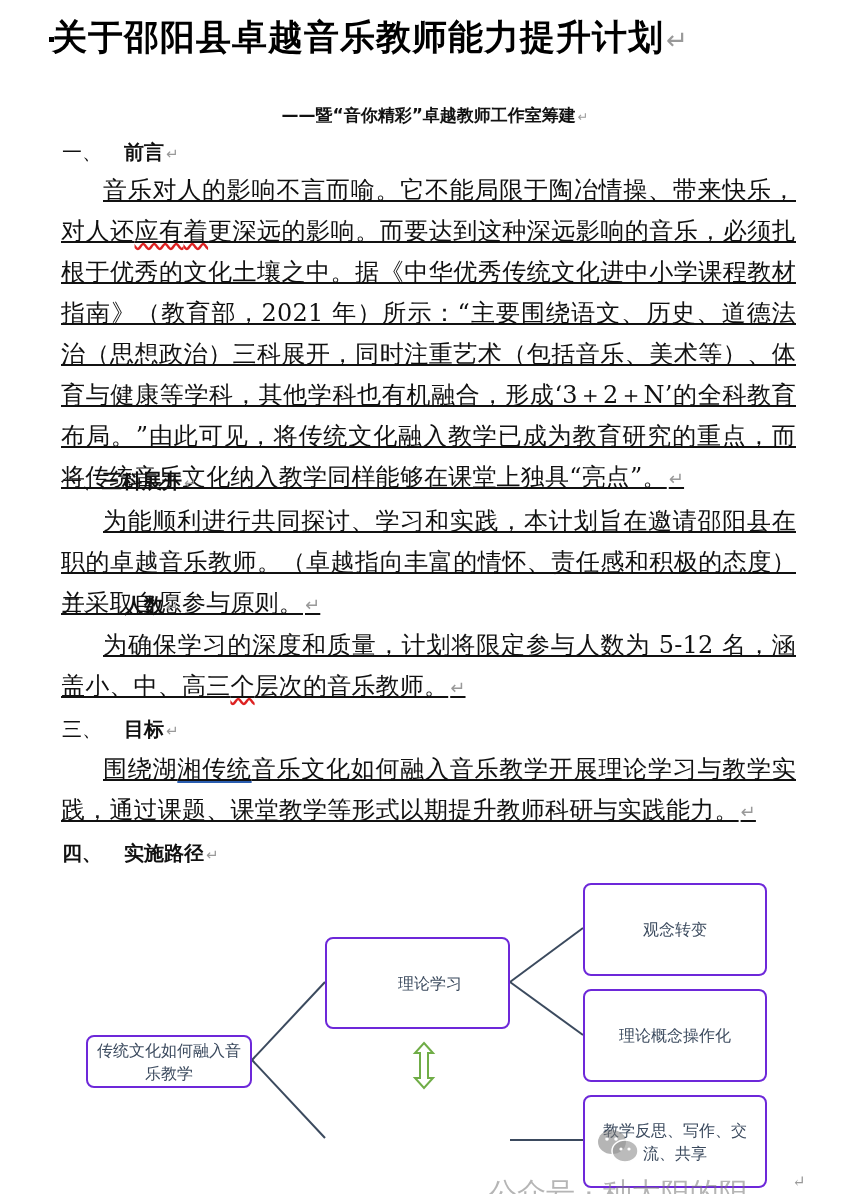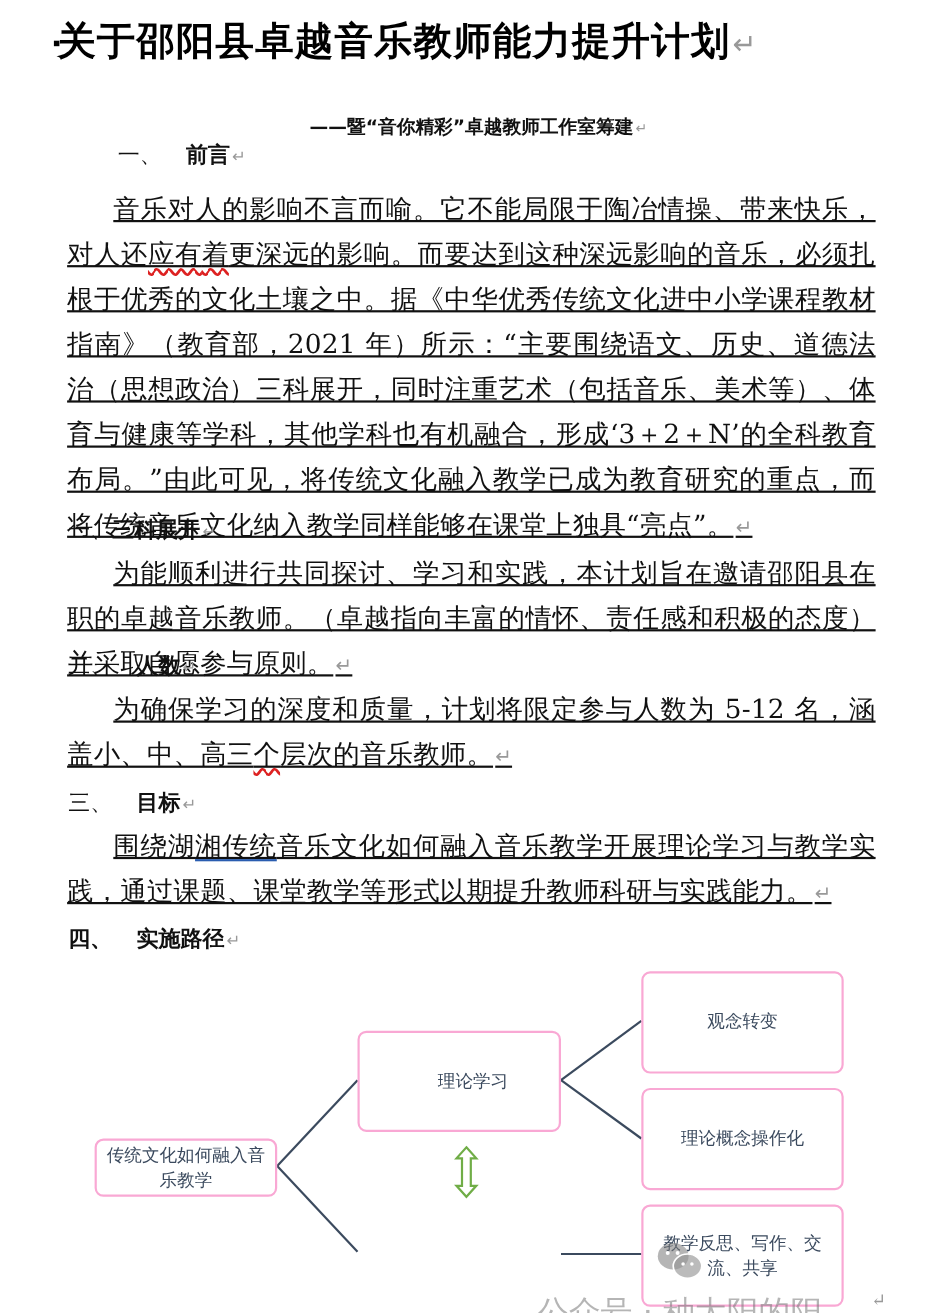--- a/index.html
+++ b/index.html
@@ -31,42 +31,42 @@
   .heading .num.tight { width: auto; }
   .heading .num.bold { font-weight: bold; }
   .para {
     position: absolute; left: 61px; width: 735px; font-size: 24px; line-height: 41px;
     text-indent: 42px; text-align: justify; letter-spacing: 0.2px; text-decoration: underline;
   }
   .squiggle { text-decoration: underline wavy #d22; text-underline-offset: 4px; }
   .blue-under { text-decoration: underline #2a5db0; text-underline-offset: 4px; }
   .diagram { position: absolute; left: 0; top: 870px; width: 855px; height: 324px; }
   .box {
-    position: absolute; border: 2px solid #f9a8d4; border-radius: 8px; background: #fff;
+    position: absolute; border: 2px solid #6d28d9; border-radius: 8px; background: #fff;
     display: flex; align-items: center; justify-content: center; text-align: center;
     font-family: Liberation Serif, serif; font-size: 16px; color: #3b4a5e;
     box-sizing: border-box; line-height: 23px;
   }
   .watermark {
     position: absolute; left: 488px; top: 1128px; font-family: "DejaVu Sans", sans-serif;
     font-size: 29px; color: rgba(120,120,120,0.55); display: flex; align-items: center; gap: 10px;
     pointer-events: none;
     flex-direction: column;
   }
   .end-mark { position: absolute; left: 792px; top: 1172px; color: #999; font-size: 16px; }
 </style>
 </head>
 <body>
 
 <div class="bullet-dot"></div>
 <div class="title"><span>关于邵阳县卓越音乐教师能力提升计划</span><span class="pilcrow">↵</span></div>
 
 <div class="subtitle"><span>——暨“音你精彩”卓越教师工作室筹建</span><span class="pilcrow">↵</span></div>
 
-<div class="heading" style="top:127px;margin-left:45px;">
+<div class="heading" style="top:139px;">
   <span class="num">一、</span><span>前言</span><span class="pilcrow">↵</span>
 </div>
 <div class="para" style="top:170px;">
   <span>音乐对人的影响不言而喻。它不能局限于陶冶情操、带来快乐，对人还</span><span class="squiggle">应有</span><span class="squiggle">着</span><span>更深远的影响。而要达到这种深远影响的音乐，必须扎根于优秀的文化土壤之中。据《中华优秀传统文化进中小学课程教材指南》（教育部，2021 年）所示：“主要围绕语文、历史、道德法治（思想政治）三科展开，同时注重艺术（包括音乐、美术等）、体育与健康等学科，其他学科也有机融合，形成‘3＋2＋N’的全科教育布局。”由此可见，将传统文化融入教学已成为教育研究的重点，而将传统音乐文化纳入教学同样能够在课堂上独具“亮点”。</span><span class="pilcrow">↵</span>
 </div>
 
 <div class="heading" style="top:468px;">
   <span class="num tight">一、</span><span>三科展开</span><span class="pilcrow">↵</span>
 </div>
 <div class="para" style="top:501px;">

